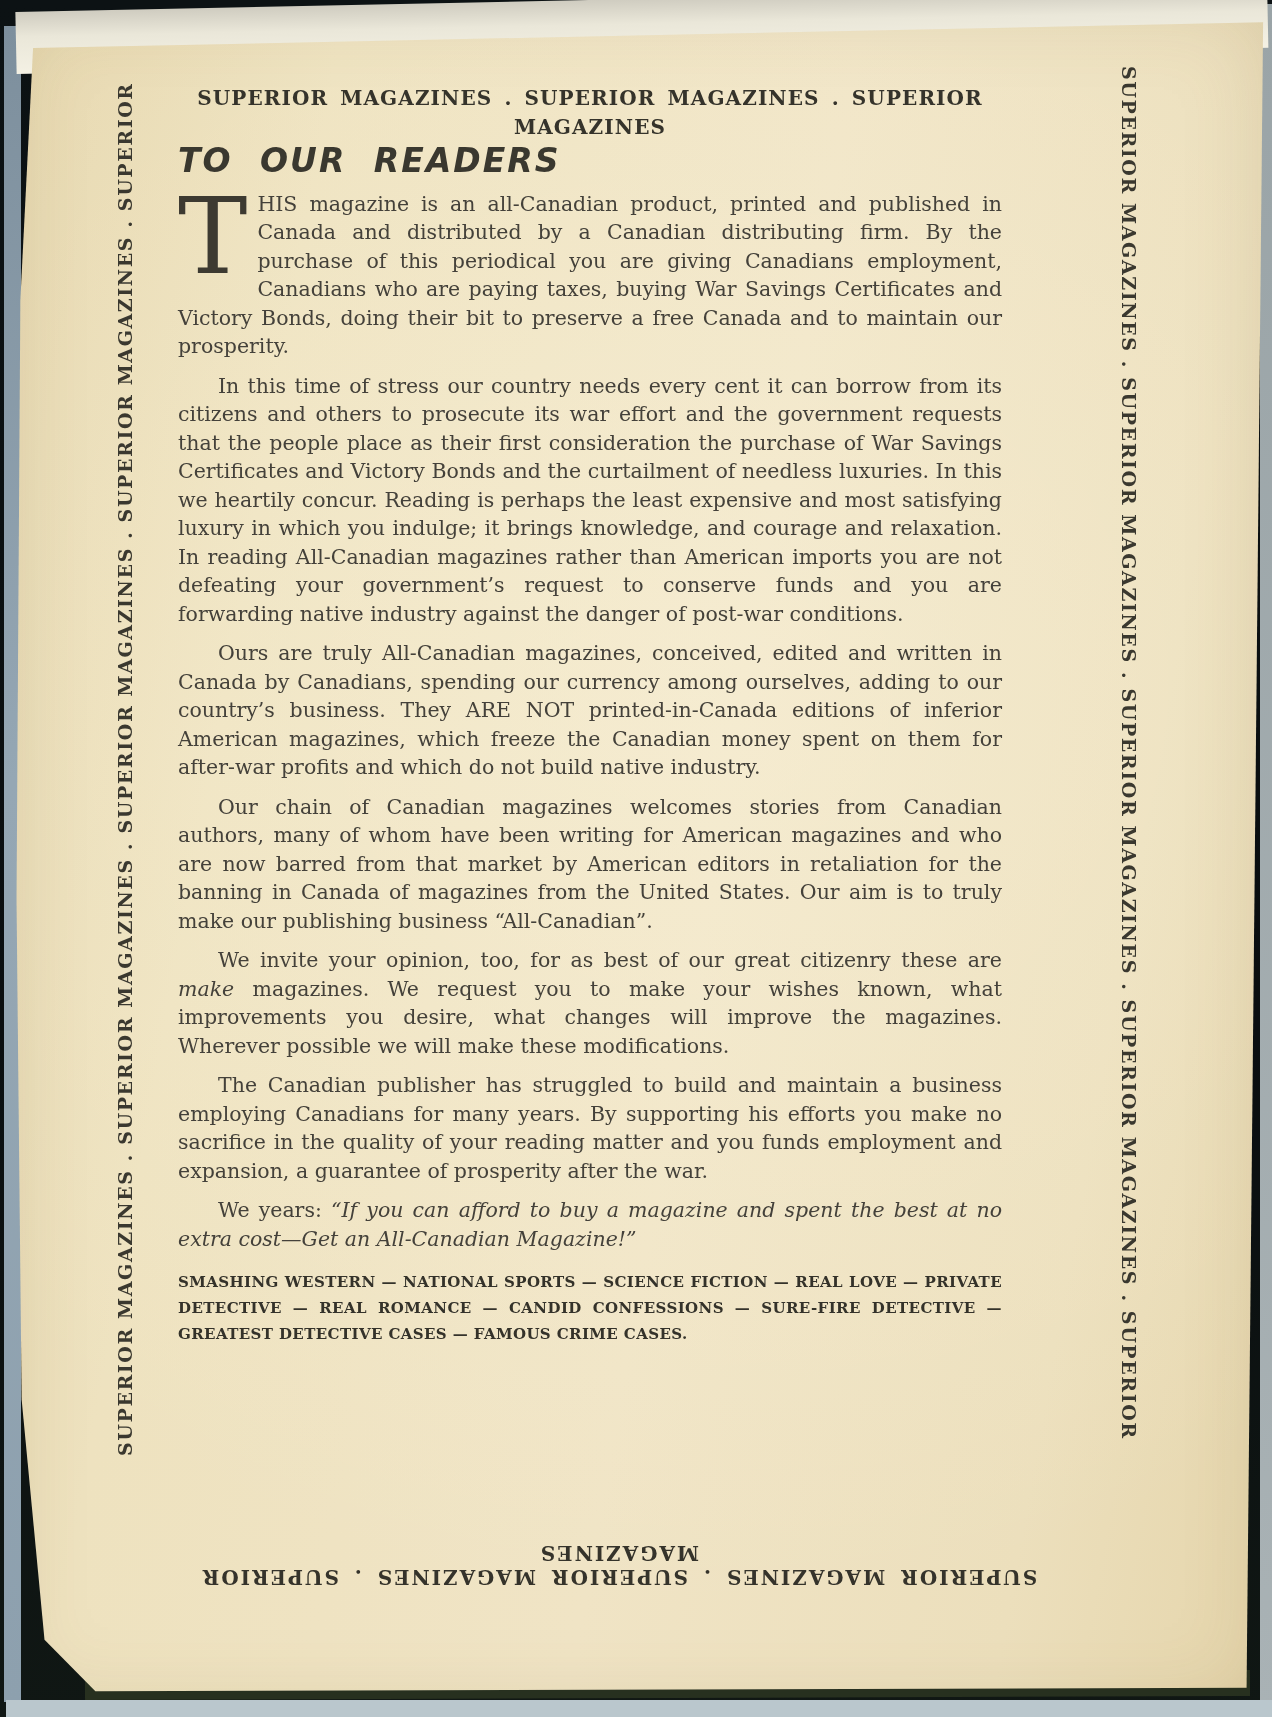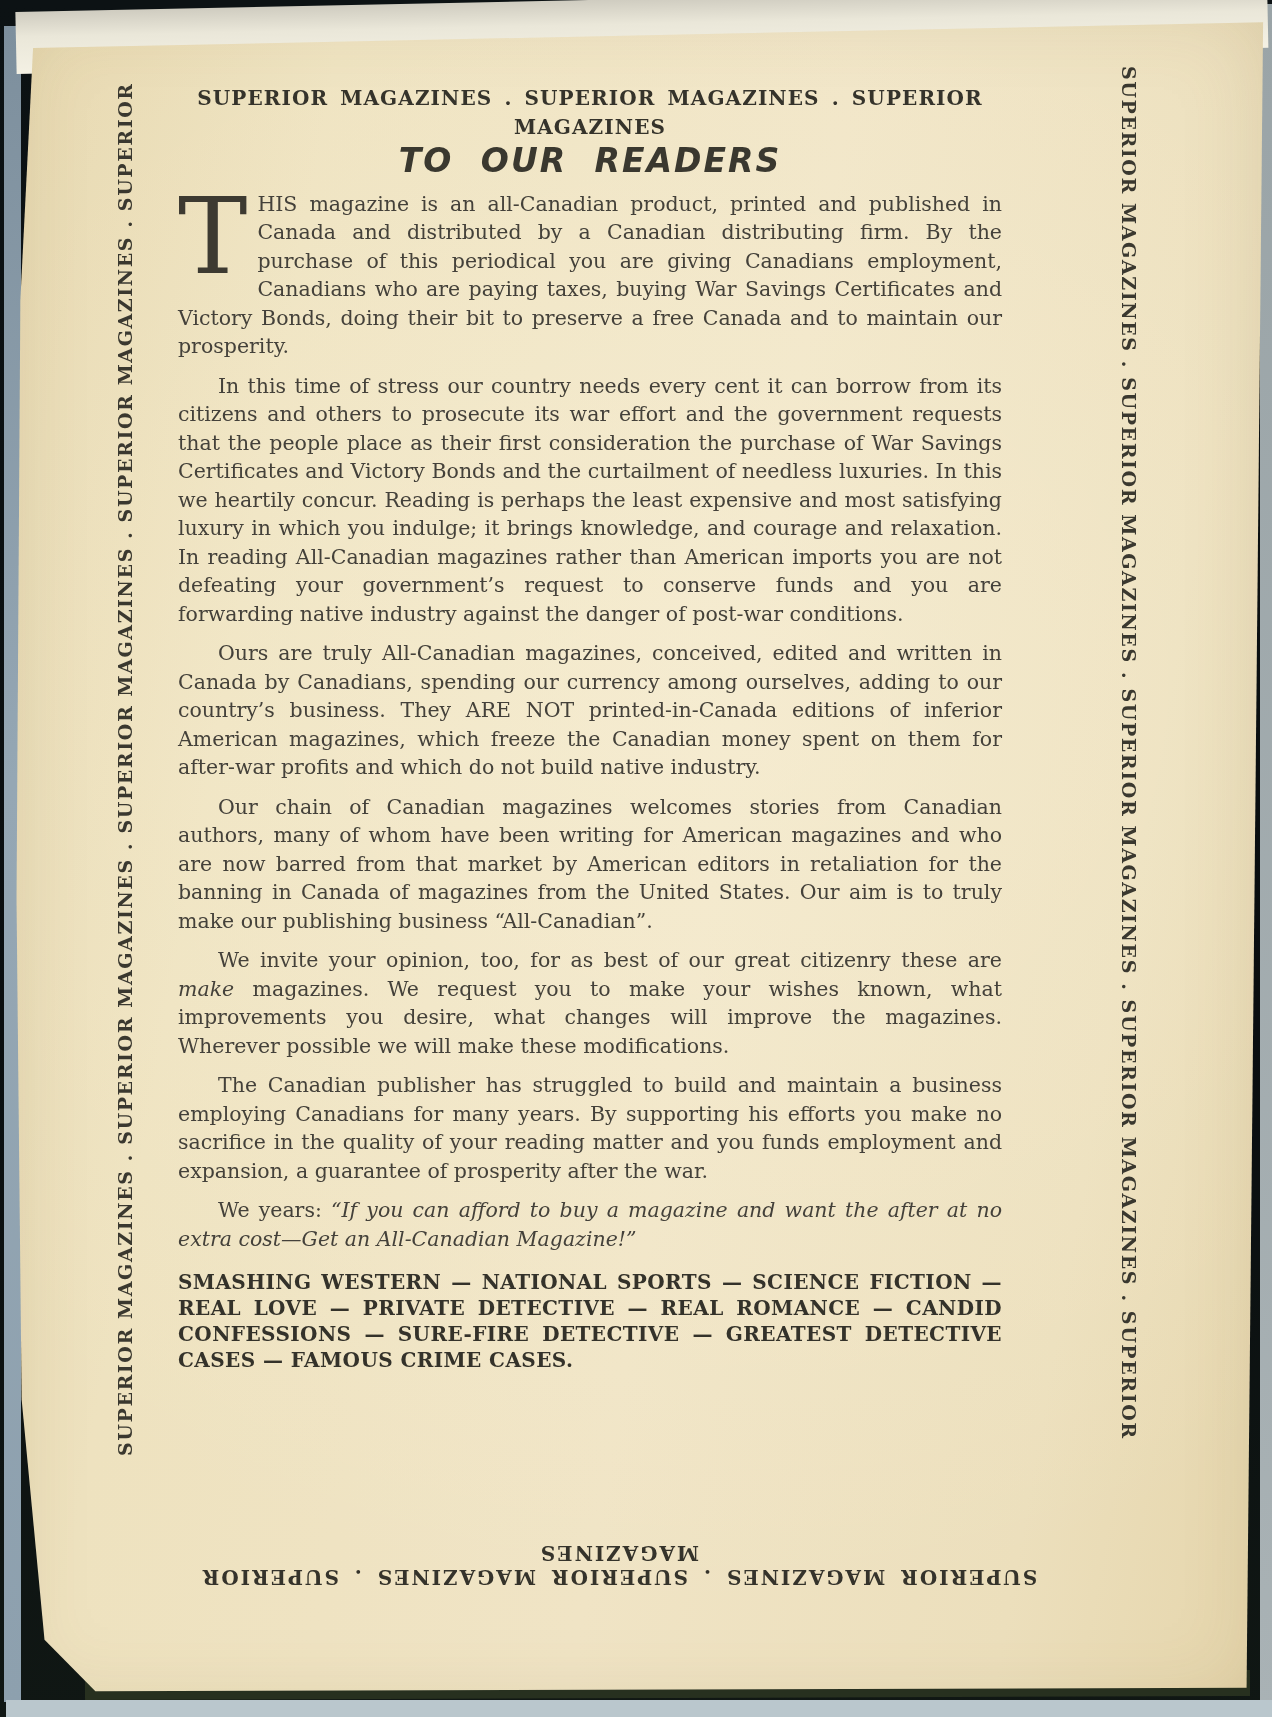--- a/index.html
+++ b/index.html
@@ -38,28 +38,28 @@
     writing-mode:vertical-rl;transform:rotate(180deg);}
   .vband-right{left:1096px;top:66px;width:44px;height:1382px;
     writing-mode:vertical-rl;}
 
   
   .content{position:absolute;left:178px;top:84px;width:824px;
     font-family:"DejaVu Serif",serif;font-size:20.5px;line-height:28.5px;
     color:#44413a;text-align:justify;}
   .top-band{text-align:center;font-weight:bold;font-size:20px;
     letter-spacing:1.1px;word-spacing:4px;color:#35332b;margin:0 0 6px 0;}
-  .title{margin:6px 0 14px 0;text-align:center;
+  .title{margin:6px 0 14px 0;text-align:left;
     font-family:"DejaVu Sans",sans-serif;font-style:italic;font-weight:bold;
     font-size:33px;letter-spacing:2px;word-spacing:14px;color:#3a382f;}
   .para{margin:0 0 11px 0;text-indent:40px;}
   .para.first{text-indent:0;}
   .dropcap{float:left;font-size:104px;line-height:84px;padding:5px 10px 0 0;
     color:#3d3a31;}
-  .mag-list{margin:16px 0 0 0;font-weight:bold;font-size:20px;
+  .mag-list{margin:16px 0 0 0;font-weight:bold;font-size:15px;
     line-height:26px;letter-spacing:0.4px;color:#34322a;}
 
   
   .bottom-band{position:absolute;left:180px;top:1541px;width:878px;
     transform:rotate(180deg);text-align:center;
     font-family:"DejaVu Serif",serif;font-weight:bold;font-size:20px;
     letter-spacing:2px;word-spacing:5px;color:#35332b;}
 </style>
 </head>
 <body>
@@ -87,21 +87,21 @@
       <p class="para">In this time of stress our country needs every cent it can borrow from its citizens and others to prosecute its war effort and the government requests that the people place as their first consideration the purchase of War Savings Certificates and Victory Bonds and the curtailment of needless luxuries. In this we heartily concur. Reading is perhaps the least expensive and most satisfying luxury in which you indulge; it brings knowledge, and courage and relaxation. In reading All-Canadian magazines rather than American imports you are not defeating your government’s request to conserve funds and you are forwarding native industry against the danger of post-war conditions.</p>
 
       <p class="para">Ours are truly All-Canadian magazines, conceived, edited and written in Canada by Canadians, spending our currency among ourselves, adding to our country’s business. They ARE NOT printed-in-Canada editions of inferior American magazines, which freeze the Canadian money spent on them for after-war profits and which do not build native industry.</p>
 
       <p class="para">Our chain of Canadian magazines welcomes stories from Canadian authors, many of whom have been writing for American magazines and who are now barred from that market by American editors in retaliation for the banning in Canada of magazines from the United States. Our aim is to truly make our publishing business “All-Canadian”.</p>
 
       <p class="para"><span>We invite your opinion, too, for as best of our great citizenry these are </span><i>make</i><span> magazines. We request you to make your wishes known, what improvements you desire, what changes will improve the magazines. Wherever possible we will make these modifications.</span></p>
 
       <p class="para">The Canadian publisher has struggled to build and maintain a business employing Canadians for many years. By supporting his efforts you make no sacrifice in the quality of your reading matter and you funds employment and expansion, a guarantee of prosperity after the war.</p>
 
-      <p class="para"><span>We years: </span><i>“If you can afford to buy a magazine and want the after at no extra cost—Get an All-Canadian Magazine!”</i></p>
+      <p class="para"><span>We years: </span><i>“If you can afford to buy a magazine and spent the best at no extra cost—Get an All-Canadian Magazine!”</i></p>
 
 
       <p class="mag-list">SMASHING WESTERN — NATIONAL SPORTS — SCIENCE FICTION — REAL LOVE — PRIVATE DETECTIVE — REAL ROMANCE — CANDID CONFESSIONS — SURE-FIRE DETECTIVE — GREATEST DETECTIVE CASES — FAMOUS CRIME CASES.</p>
 
     </div>
 
     <div class="bottom-band">SUPERIOR MAGAZINES . SUPERIOR MAGAZINES . SUPERIOR MAGAZINES</div>
 
   </div>
 </div>

